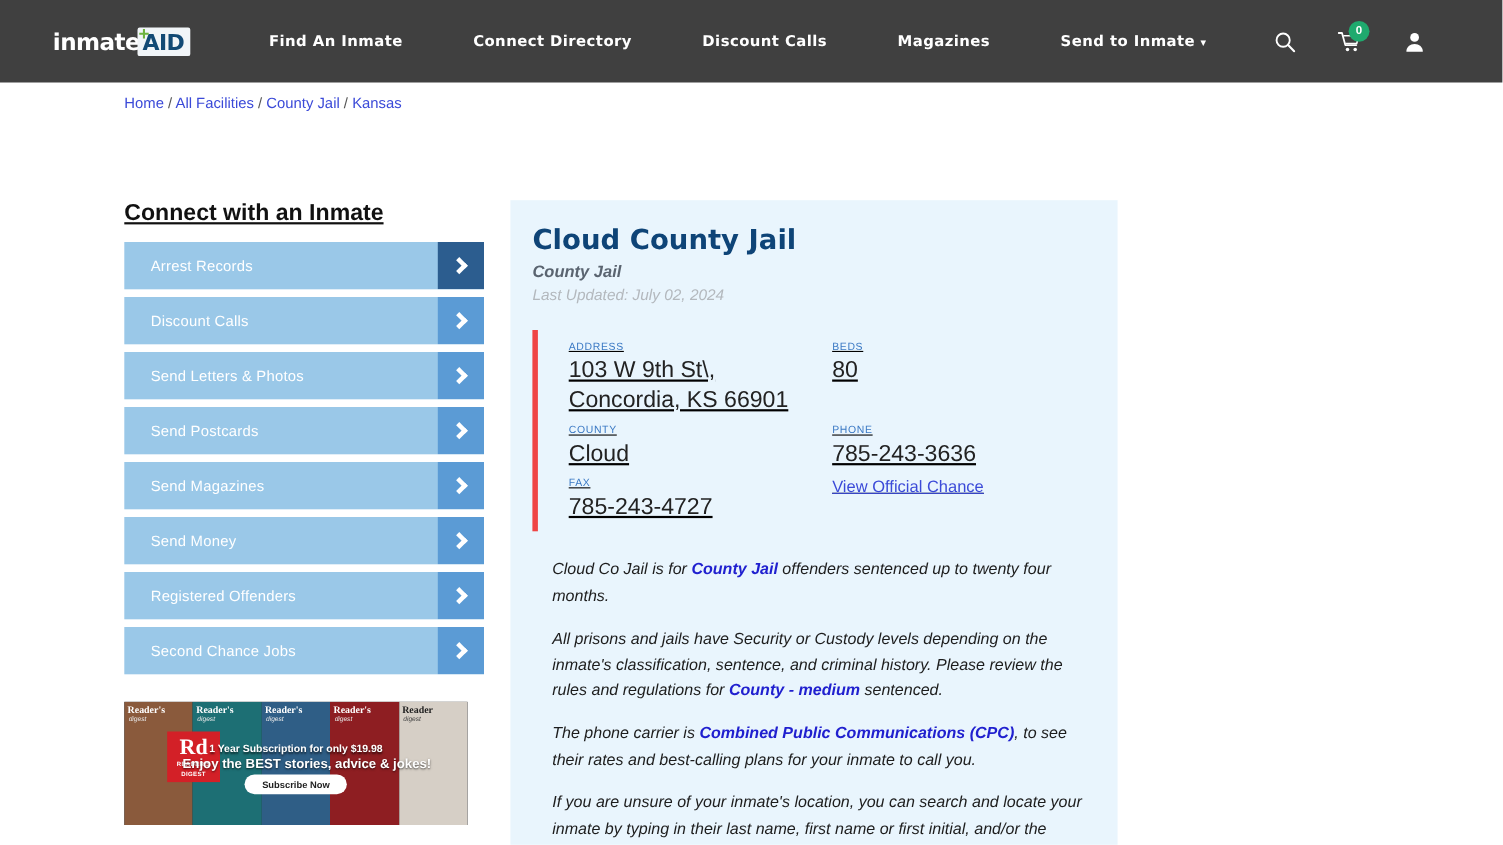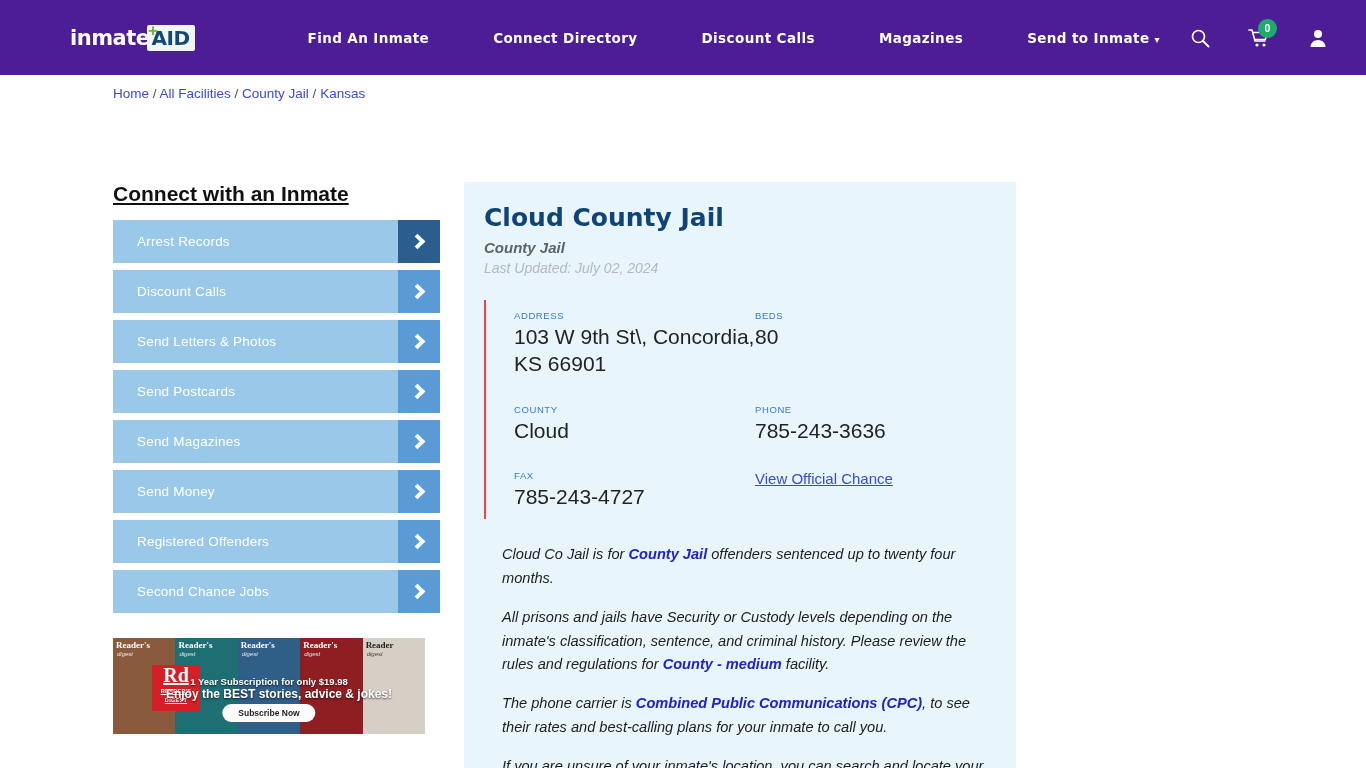--- a/index.html
+++ b/index.html
@@ -6,24 +6,24 @@
   html, body {
     width: 1366px; height: 768px;
     background: #ffffff;
     font-family: "Liberation Sans", sans-serif;
     overflow: hidden;
   }
 
   
   .header {
     height: 75px;
-    background: #4c1d95;
+    background: #404040;
     display: flex;
     align-items: center;
-    padding: 0 70px 0 70px;
+    padding: 0 70px 0 48px;
     position: relative;
   }
   .logo {
     display: flex; align-items: center;
     position: relative;
     margin-right: 72px;
     user-select: none;
   }
   .logo-word {
     color: #ffffff;
@@ -48,21 +48,20 @@
     left: 78px; top: -3px;
     color: #6db33f;
     font-size: 17px;
     font-weight: bold;
     line-height: 1;
   }
   .nav {
     display: flex;
     align-items: flex-end;
     flex: 1;
-    margin-left: 41px;
   }
   .nav-item {
     color: #ffffff;
     font-size: 13.5px;
     font-weight: bold;
     letter-spacing: 0.4px;
     margin-right: 64px;
     white-space: nowrap;
     cursor: pointer;
     font-family: "DejaVu Sans", sans-serif;
@@ -146,21 +145,21 @@
     width: 11px; height: 11px;
     border-right: 4px solid #ffffff;
     border-bottom: 4px solid #ffffff;
     transform: rotate(-45deg);
     margin-left: -4px;
   }
 
   
   .ad {
     margin-top: 25px;
-    width: 312px; height: 96px;
+    width: 312px; height: 112px;
     position: relative;
     overflow: hidden;
     background: #2b2b2b;
     cursor: pointer;
   }
   .ad-covers { display: flex; height: 100%; width: 100%; }
   .ad-cover { flex: 1; position: relative; overflow: hidden; }
   .ad-cover .rdlabel {
     position: absolute; top: 3px; left: 3px; right: 3px;
     color: #fff; font-size: 9px; font-weight: bold;
@@ -170,23 +169,22 @@
   .ad-cover .rdsub {
     position: absolute; top: 13px; left: 4px;
     color: #e8e8e8; font-size: 6px; font-style: italic;
   }
   .ad-rd-box {
     position: absolute;
     left: 39px; top: 27px;
     width: 48px; height: 46px;
     background: #d32027;
     display: flex; flex-direction: column;
-    align-items: center; justify-content: flex-start;
+    align-items: center; justify-content: center;
     color: #fff;
-    text-decoration: underline;
   }
   .ad-rd-box .big { font-size: 20px; font-weight: bold; font-family: "Liberation Serif", serif; line-height: 1; }
   .ad-rd-box .small { font-size: 5.5px; font-weight: bold; margin-top: 3px; letter-spacing: 0.3px; }
   .ad-text1 {
     position: absolute; left: 0; right: 0; top: 38px;
     text-align: center; color: #ffffff;
     font-size: 9.5px; font-weight: bold;
     text-shadow: 0 1px 2px rgba(0,0,0,.7);
   }
   .ad-text2 {
@@ -228,26 +226,27 @@
   }
   .card-updated {
     font-size: 14px;
     font-style: italic;
     color: #b3b8bd;
     margin-top: 4px;
   }
 
   .info-panel {
     margin-top: 24px;
-    border-left: 2px solid #ef4444;
+    border-left: 5px solid #ef4444;
     padding: 10px 0 8px 28px;
     display: grid;
     grid-template-columns: 1fr 1fr;
     grid-auto-rows: min-content;
-    row-gap: 26px;
+    row-gap: 8px;
+    text-decoration: underline;
   }
   .info-label {
     font-size: 9.5px;
     color: #3b79c4;
     letter-spacing: 0.6px;
     margin-bottom: 3px;
   }
   .info-value {
     font-size: 21px;
     color: #222;
@@ -445,21 +444,21 @@
             <div class="info-label">FAX</div>
             <div class="info-value">785-243-4727</div>
           </div>
           <div>
             <div class="info-link">View Official Chance</div>
           </div>
         </div>
 
         <div class="body-text">
           <p><span>Cloud Co Jail is for </span><b class="body-link">County Jail</b><span> offenders sentenced up to twenty four months.</span></p>
-          <p><span>All prisons and jails have Security or Custody levels depending on the inmate's classification, sentence, and criminal history. Please review the rules and regulations for </span><b class="body-link">County - medium</b><span> facility.</span></p>
+          <p><span>All prisons and jails have Security or Custody levels depending on the inmate's classification, sentence, and criminal history. Please review the rules and regulations for </span><b class="body-link">County - medium</b><span> sentenced.</span></p>
           <p><span>The phone carrier is </span><b class="body-link">Combined Public Communications (CPC)</b><span>, to see their rates and best-calling plans for your inmate to call you.</span></p>
           <p><span>If you are unsure of your inmate's location, you can search and locate your inmate by typing in their last name, first name or first initial, and/or the offender ID number to get their accurate information immediately </span></p>
         </div>
       </div>
 
     </div>
 
   </div>
 </div>
 

